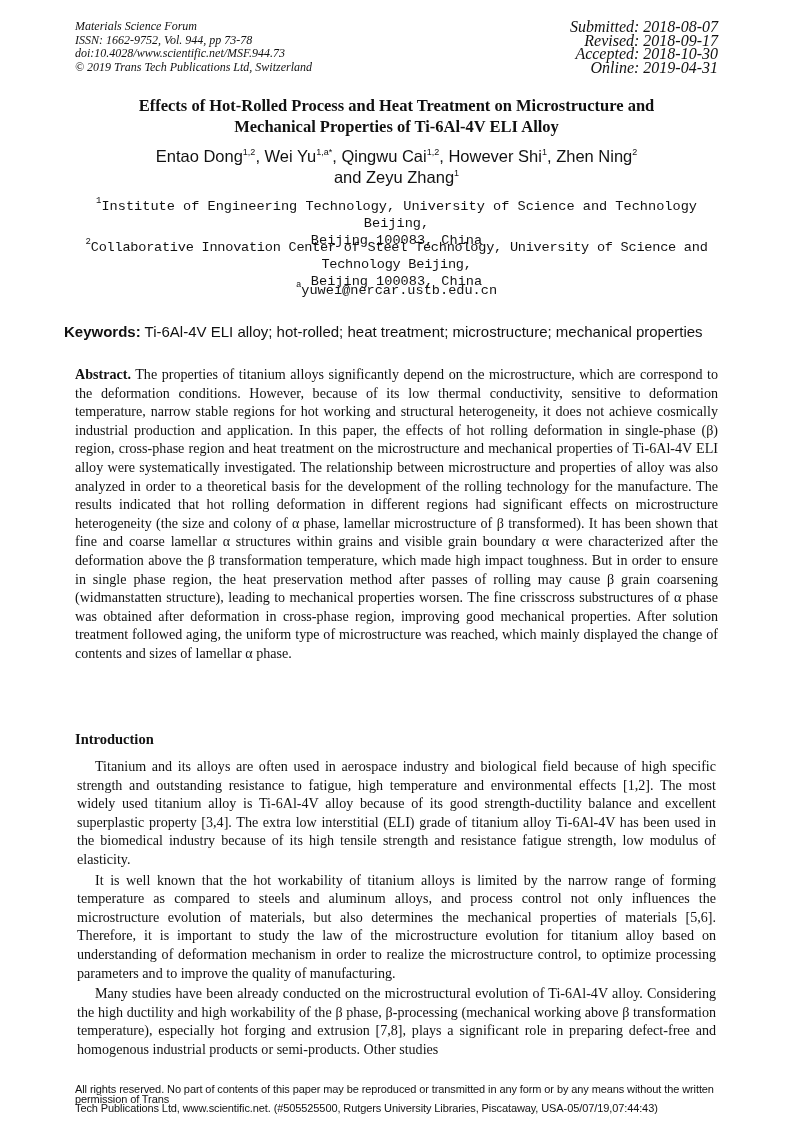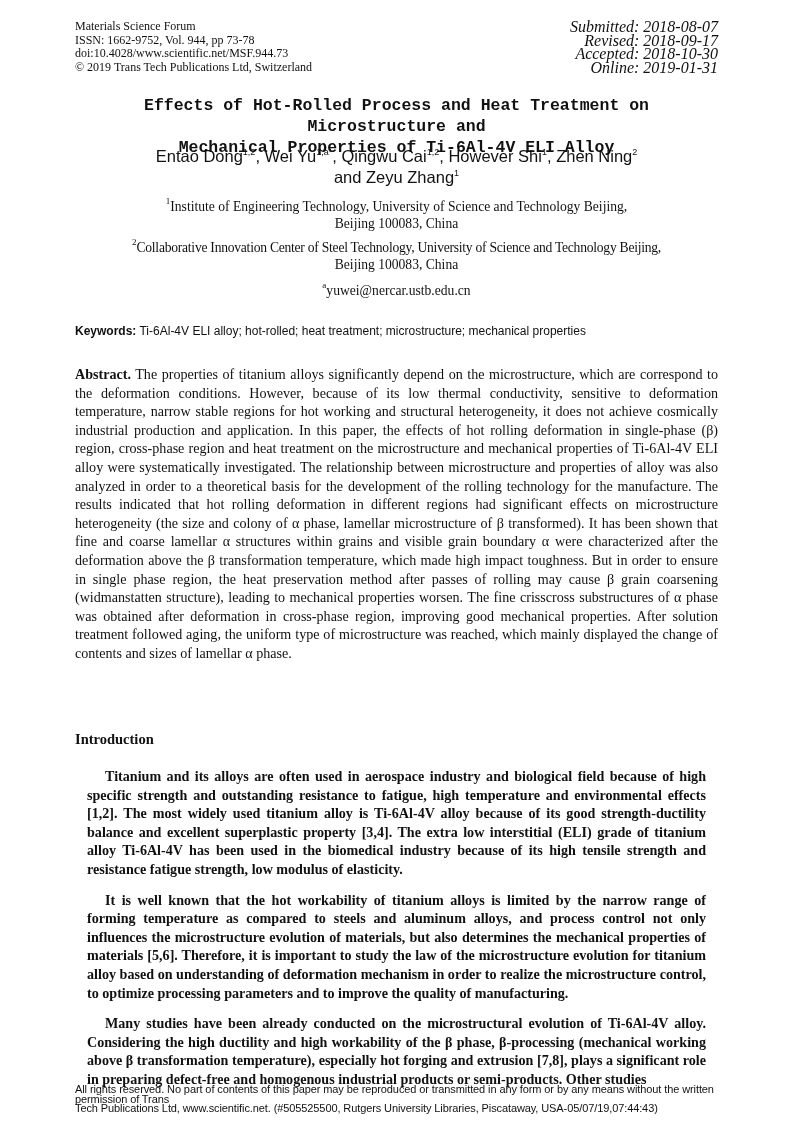--- a/index.html
+++ b/index.html
@@ -1,53 +1,53 @@
 <!DOCTYPE html>
 <html><head>
 <meta charset="utf-8">
 <style>
   html, body { margin: 0; padding: 0; background: #ffffff; }
   body { width: 793px; height: 1122px; position: relative; overflow: hidden; color: #111; }
   .page { position: absolute; left: 0; top: 0; width: 793px; height: 1122px; }
-  .hdr-left { position: absolute; left: 75px; top: 20px; font-family: "Liberation Serif", serif; font-size: 12px; line-height: 13.5px; }
+  .hdr-left { position: absolute; left: 75px; top: 20px; font-family: "Liberation Serif", serif; font-style: italic; font-size: 12px; line-height: 13.5px; }
   .hdr-right { position: absolute; right: 75px; top: 20px; text-align: right; font-family: "Liberation Serif", serif; font-style: italic; font-size: 16px; line-height: 13.5px; }
-  .title { position: absolute; left: 75px; width: 643px; top: 95px; text-align: center; font-family: Liberation Mono, monospace; font-weight: bold; font-size: 16.5px; line-height: 21px; }
+  .title { position: absolute; left: 75px; width: 643px; top: 95px; text-align: center; font-family: Liberation Serif, serif; font-weight: bold; font-size: 16.5px; line-height: 21px; }
   .authors { position: absolute; left: 75px; width: 643px; top: 146px; text-align: center; font-family: "Liberation Sans", sans-serif; font-size: 16.5px; line-height: 21px; }
   sup { font-size: 9px; vertical-align: 7px; line-height: 0; margin-top: 24px; }
-  .aff { position: absolute; left: 70px; width: 653px; text-align: center; font-family: Liberation Serif, serif; font-size: 13.6px; line-height: 17px; }
+  .aff { position: absolute; left: 70px; width: 653px; text-align: center; font-family: Liberation Mono, monospace; font-size: 13.6px; line-height: 17px; }
   .aff1 { top: 198px; }
   .aff2 { top: 239px; }
   .email { top: 282px; }
-  .keywords { position: absolute; left: 75px; top: 323px; font-family: "Liberation Sans", sans-serif; font-size: 12px; line-height: 17px; width: 650px; white-space: nowrap; }
+  .keywords { position: absolute; left: 64px; top: 323px; font-family: "Liberation Sans", sans-serif; font-size: 15px; line-height: 17px; width: 650px; white-space: nowrap; }
   .kw-label { font-weight: bold; }
   .body-text { position: absolute; left: 75px; width: 643px; font-family: "Liberation Serif", serif; font-size: 14.1px; line-height: 18.6px; text-align: justify; }
   .abstract { top: 365px; }
   .abs-label { font-weight: bold; }
   .intro-heading { position: absolute; left: 75px; top: 731px; font-family: "Liberation Serif", serif; font-weight: bold; font-size: 14.5px; text-align: right; }
   .intro { top: 755px; }
-  .intro p { margin: 12px; text-indent: 18px; font-weight: bold; }
+  .intro p { margin: 2px; text-indent: 18px; }
   .footer { position: absolute; left: 75px; top: 1085px; width: 650px; font-family: "Liberation Sans", sans-serif; font-size: 11px; line-height: 9.5px; letter-spacing: -0.1px; }
 </style>
 </head>
 <body>
 
 <div class="page">
 
   <div class="hdr-left">
     <div>Materials Science Forum</div>
     <div>ISSN: 1662-9752, Vol. 944, pp 73-78</div>
     <div>doi:10.4028/www.scientific.net/MSF.944.73</div>
     <div>© 2019 Trans Tech Publications Ltd, Switzerland</div>
   </div>
 
   <div class="hdr-right">
     <div>Submitted: 2018-08-07</div>
     <div>Revised: 2018-09-17</div>
     <div>Accepted: 2018-10-30</div>
-    <div>Online: 2019-01-31</div>
+    <div>Online: 2019-04-31</div>
   </div>
 
   <div class="title">
     <div>Effects of Hot-Rolled Process and Heat Treatment on Microstructure and</div>
     <div>Mechanical Properties of Ti-6Al-4V ELI Alloy</div>
   </div>
 
   <div class="authors">
     <div>
       <span>Entao Dong</span><sup>1,2</sup><span>, </span><span>Wei Yu</span><sup>1,a*</sup><span>, </span><span>Qingwu Cai</span><sup>1,2</sup><span>, </span><span>However Shi</span><sup>1</sup><span>, </span><span>Zhen Ning</span><sup>2</sup>

